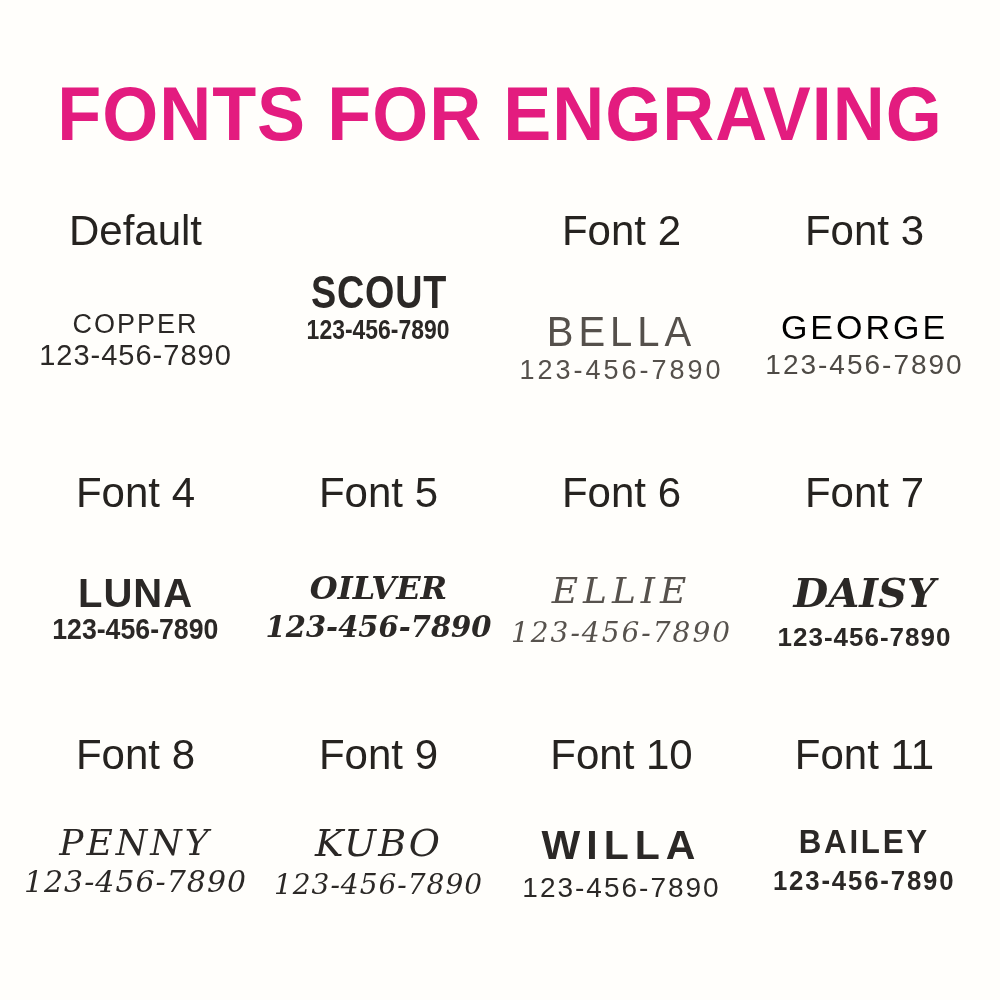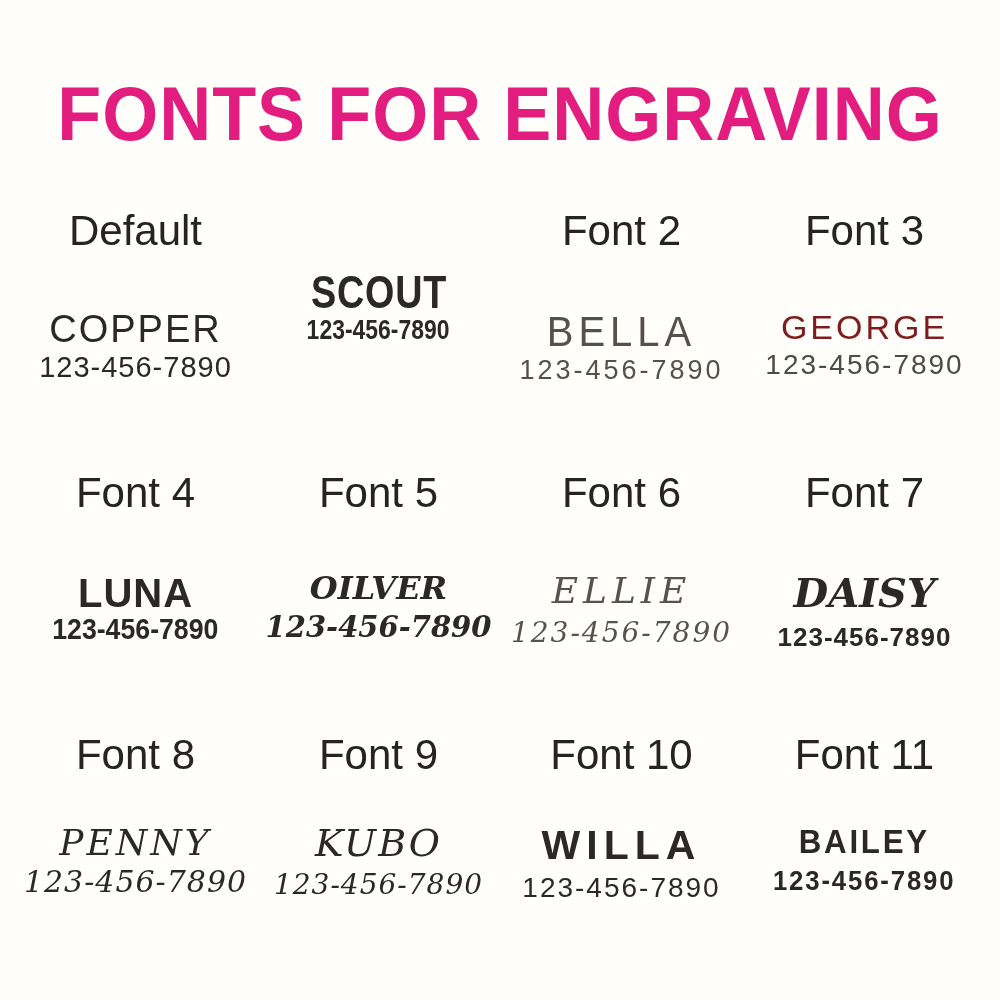--- a/index.html
+++ b/index.html
@@ -47,30 +47,30 @@
     line-height: 1;
     display: block;
   }
   .sample {
     margin-top: 58px;
     line-height: 1.05;
   }
   .name, .phone { display: block; color: #2b2826; white-space: nowrap; }
 
   
-  .f-default .name { font-size: 38px; letter-spacing: 2px; }
+  .f-default .name { font-size: 27px; letter-spacing: 2px; }
   .f-default .phone { font-size: 29px; letter-spacing: 1px; margin-top: 2px; }
 
   .f-1 .name { font-weight: 800; font-size: 46px; display: inline-block; transform: scaleX(0.82); letter-spacing: 1px; }
   .f-1 .phone { font-weight: 800; font-size: 27px; display: inline-block; transform: scaleX(0.85); margin-top: 0px; }
 
   .f-2 .name { font-size: 40px; letter-spacing: 5px; color: #55504b; transform: scaleY(1.05); }
   .f-2 .phone { font-size: 27px; letter-spacing: 3px; color: #55504b; margin-top: 4px; }
 
-  .f-3 .name { font-size: 34px; letter-spacing: 3px; color: #7f1d1d; }
+  .f-3 .name { font-size: 34px; letter-spacing: 3px; color: #000000; }
   .f-3 .phone { font-size: 28px; letter-spacing: 2px; color: #4e4a45; margin-top: 4px; }
 
   .f-4 .name { font-weight: 900; font-size: 40px; letter-spacing: 1px; }
   .f-4 .phone { font-weight: 800; font-size: 29px; display: inline-block; transform: scaleX(0.92); margin-top: 0; }
 
   .f-5 .name { font-family: "DejaVu Serif", serif; font-weight: bold; font-style: italic; font-size: 32px; }
   .f-5 .phone { font-family: "DejaVu Serif", serif; font-weight: bold; font-style: italic; font-size: 29px; margin-top: 6px; }
 
   .f-6 .name { font-family: "DejaVu Serif", serif; font-style: italic; font-size: 36px; letter-spacing: 5px; color: #57524d; }
   .f-6 .phone { font-family: "DejaVu Serif", serif; font-style: italic; font-size: 28px; letter-spacing: 2px; color: #57524d; margin-top: 8px; }

